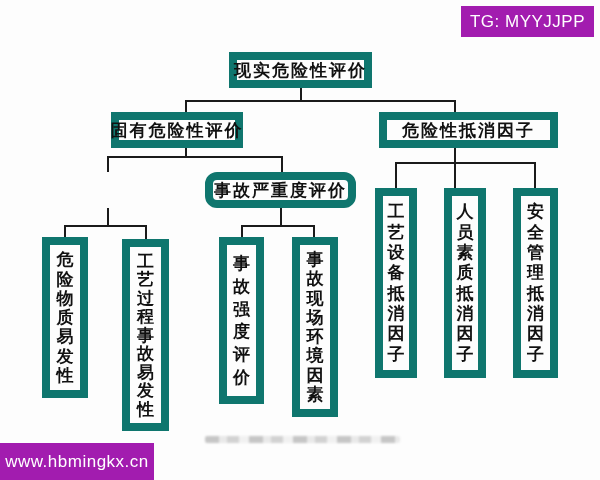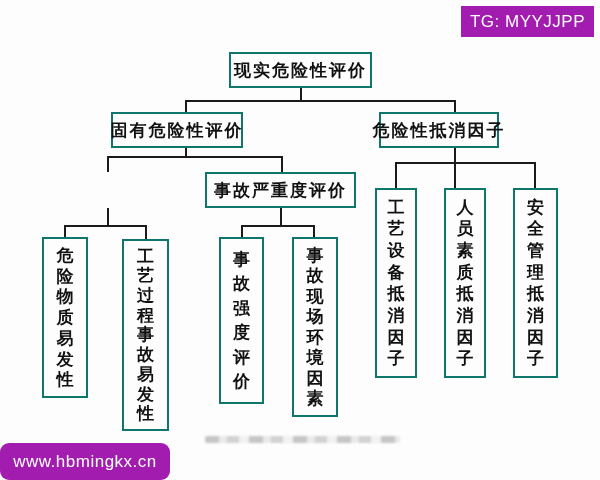--- a/index.html
+++ b/index.html
@@ -5,21 +5,21 @@
   html,body{margin:0;padding:0;}
   body{
     width:600px;height:480px;position:relative;overflow:hidden;
     background:#fdfdfd;
     font-family:"DejaVu Serif", serif;
   }
   .stage{position:absolute;inset:0;}
   
   .node{
     position:absolute;
-    border:2px solid #0f766e;
+    border:8px solid #0f766e;
     background:#fdfdfd;
     color:#111;
     display:flex;align-items:center;justify-content:center;
     font-weight:700;
     box-sizing:border-box;
   }
   .h-node{font-size:17px;letter-spacing:2px;white-space:nowrap;}
   .v-node{
     flex-direction:column;
     font-size:17px;
@@ -74,23 +74,23 @@
   <div class="line" style="left:313px;top:225px;width:2px;height:12px;"></div>
 
   <div class="line" style="left:454px;top:148px;width:2px;height:40px;"></div>
   <div class="line" style="left:395px;top:162px;width:141px;height:2px;"></div>
   <div class="line" style="left:395px;top:162px;width:2px;height:26px;"></div>
   <div class="line" style="left:534px;top:162px;width:2px;height:26px;"></div>
 
   <div class="node h-node" style="left:229px;top:52px;width:143px;height:36px;">现实危险性评价</div>
 
   <div class="node h-node" style="left:111px;top:112px;width:132px;height:36px;">固有危险性评价</div>
-  <div class="node h-node" style="left:379px;top:112px;width:120px;height:36px;">危险性抵消因子</div>
+  <div class="node h-node" style="left:379px;top:112px;width:179px;height:36px;">危险性抵消因子</div>
 
-  <div class="node h-node" style="left:205px;top:172px;width:151px;height:36px;">事故严重度评价</div>
+  <div class="node h-node" style="left:205px;top:172px;width:151px;height:36px;border-radius:12px;">事故严重度评价</div>
 
   <div class="node v-node" style="left:42px;top:237px;width:46px;height:161px;">
       <span>危</span>
       <span>险</span>
       <span>物</span>
       <span>质</span>
       <span>易</span>
       <span>发</span>
       <span>性</span>
     </div>
@@ -150,15 +150,15 @@
       <span>理</span>
       <span>抵</span>
       <span>消</span>
       <span>因</span>
       <span>子</span>
     </div>
 
   <div class="caption-smudge"></div>
 
   <div class="banner" style="left:461px;top:6px;width:133px;height:31px;">TG: MYYJJPP</div>
-  <div class="banner" style="left:0px;top:443px;width:170px;height:37px;border-radius:9px;">www.hbmingkx.cn</div>
+  <div class="banner" style="left:0px;top:443px;width:154px;height:37px;">www.hbmingkx.cn</div>
 
 </div>
 
 </body></html>

